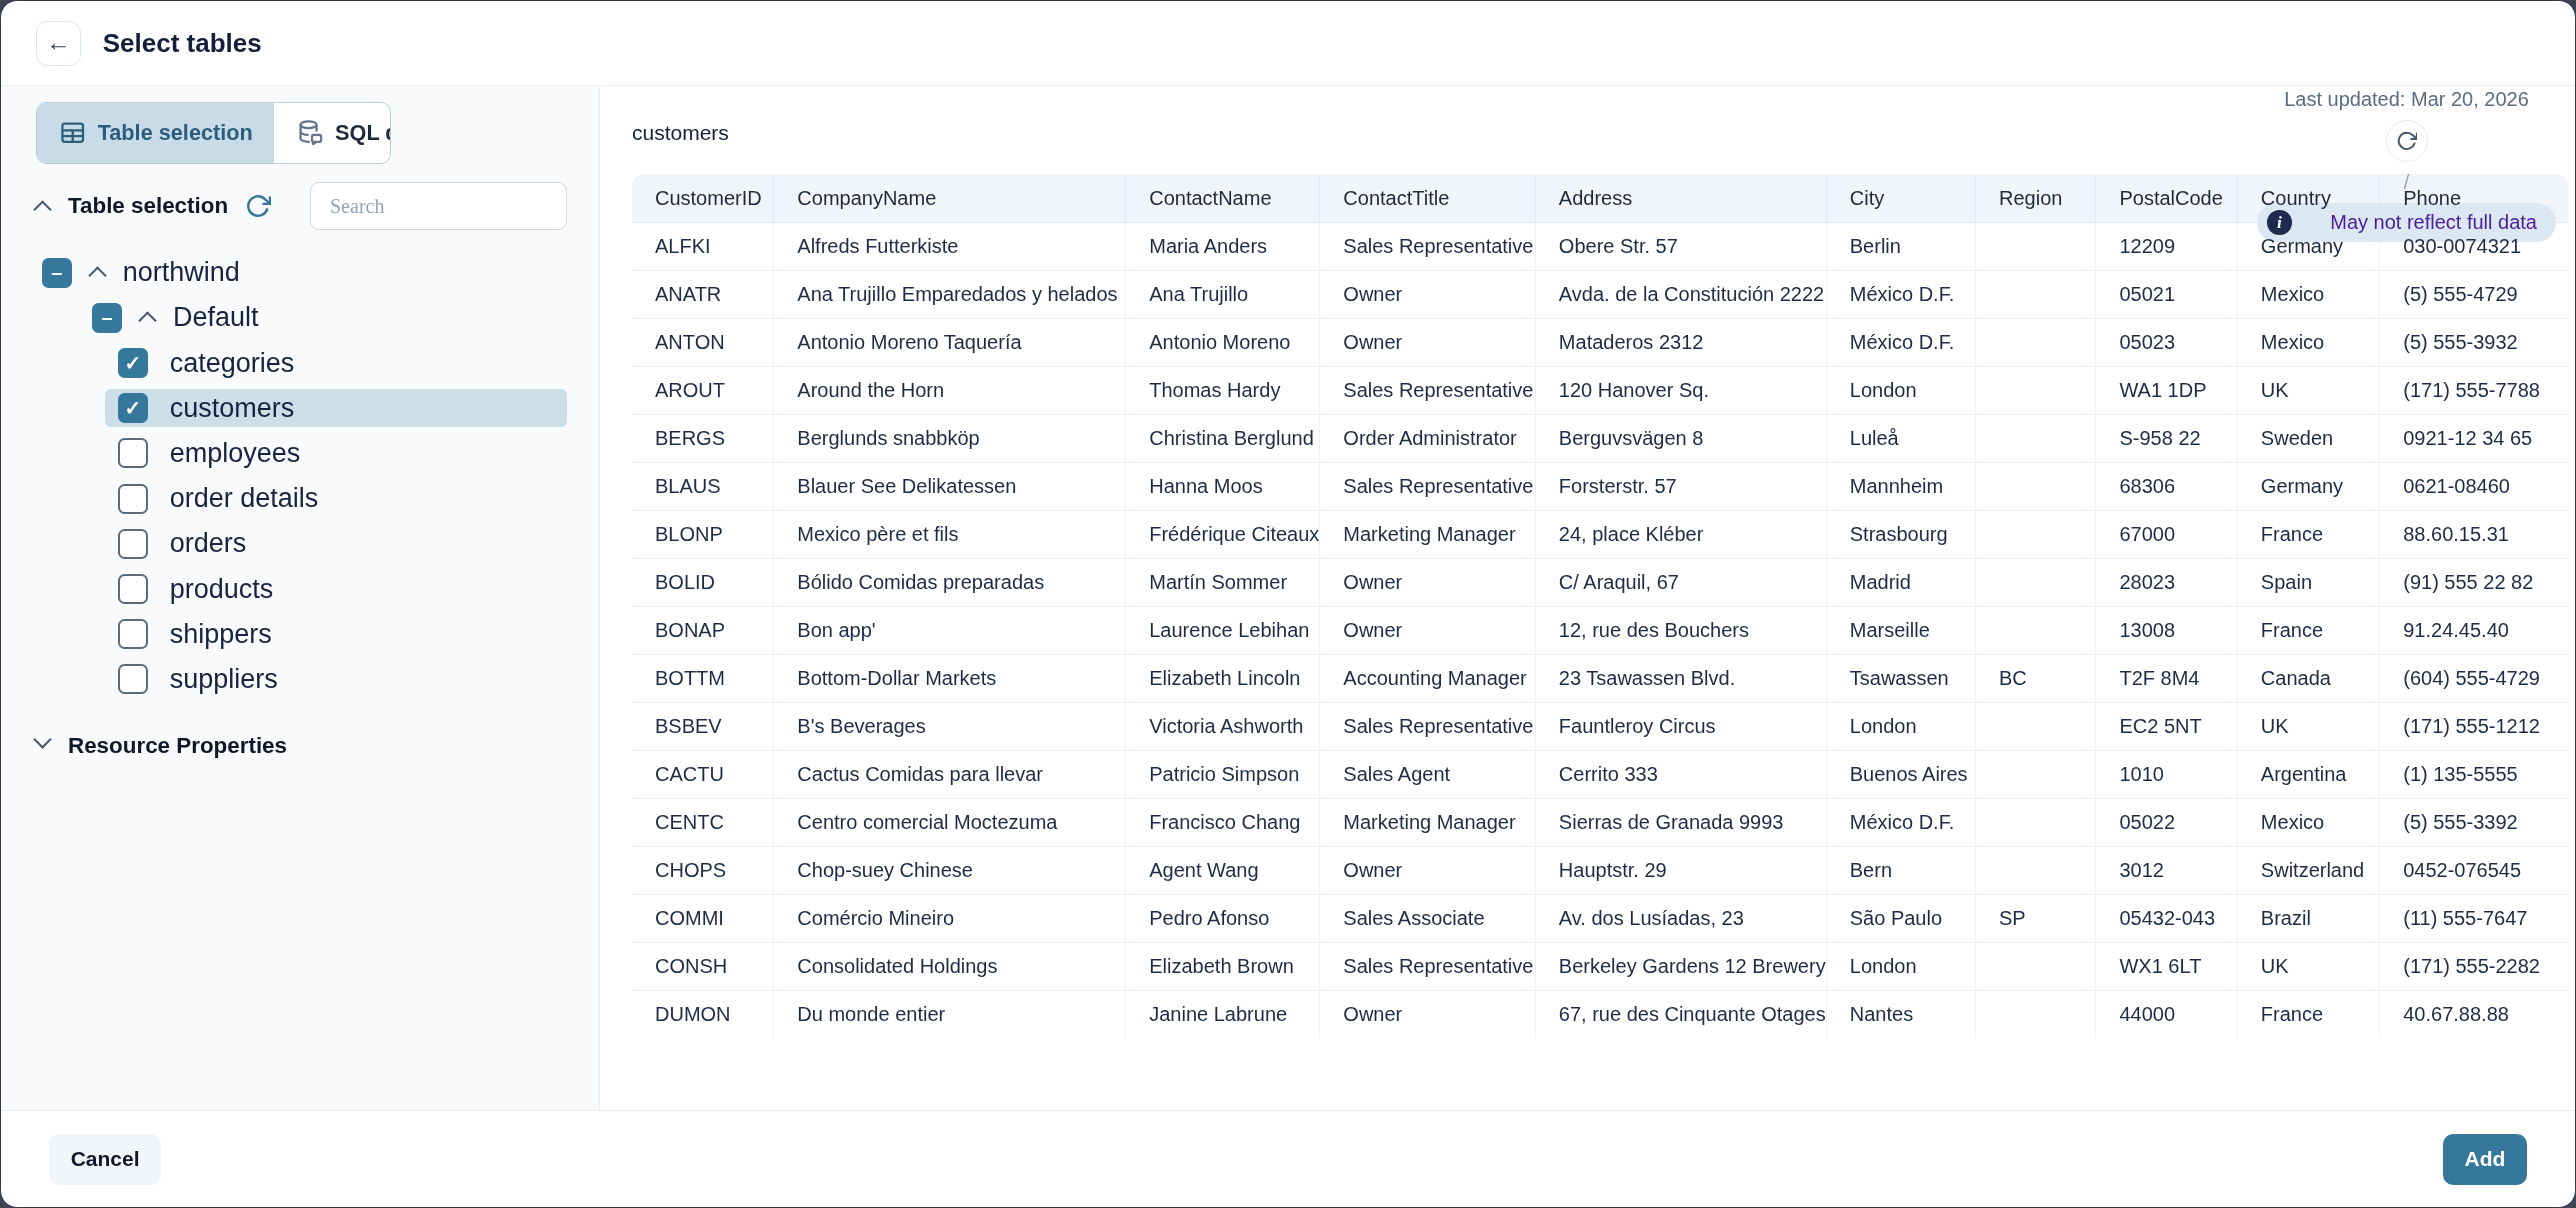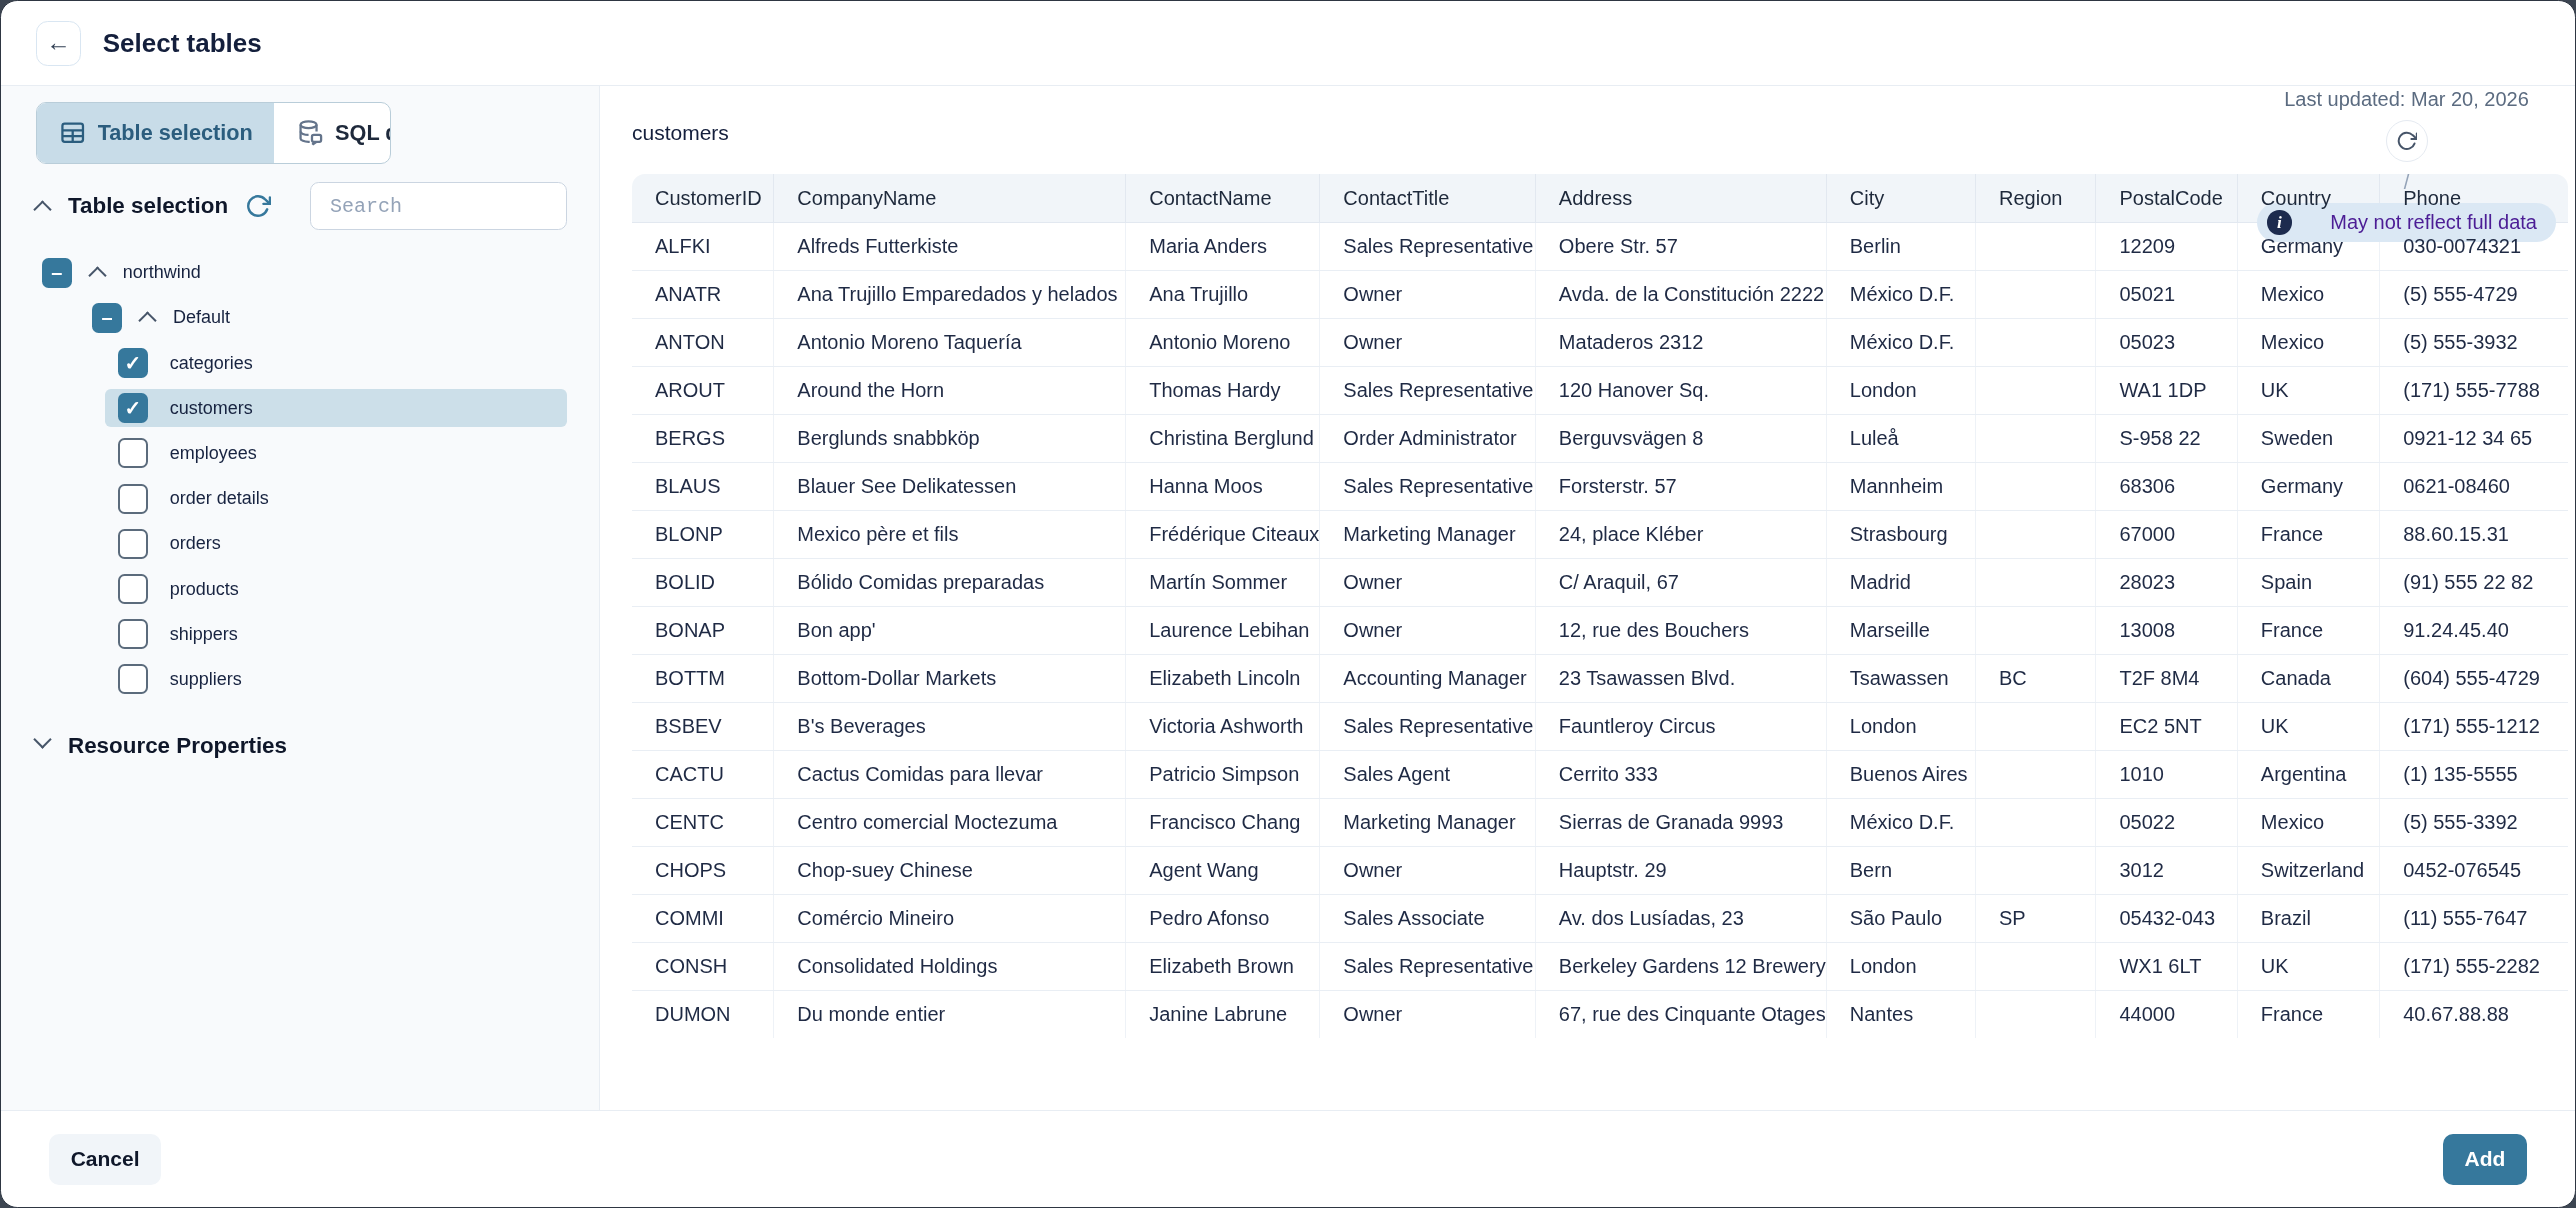--- a/index.html
+++ b/index.html
@@ -73,21 +73,21 @@
   .chev.up   { transform:rotate(-135deg) translate(-2.2px,-2.2px); }
   .chev.down { transform:rotate(45deg); }
   .section-title { font-size:22.4px; font-weight:700; color:#0f172a; margin-left:19px; }
   .refresh-icon { width:26px; height:26px; color:#36789c; margin-left:17.3px; cursor:pointer; flex:0 0 auto;}
   .search-input {
     margin-left:auto;
     width:257px; height:48px;
     border:1.4px solid #cbd5e1; border-radius:8.7px;
     background:#fff; padding:0 19px;
     font-size:20px; color:#172340;
-    font-family:Liberation Mono, monospace;
+    font-family:Liberation Serif, serif;
     outline:none;
   }
   .search-input::placeholder { color:#94a3b8; }
 
   .tree { margin-top:21.7px; }
   .tree-row {
     display:flex; align-items:center;
     height:38px; margin-bottom:7.2px;
     border-radius:5.8px; cursor:pointer;
     padding-right:5.8px;
@@ -98,21 +98,21 @@
   .tree-row.selected { background:#ccdfe9; }
   .cb {
     width:30px; height:30px; flex:0 0 auto;
     border-radius:6.5px;
     display:flex; align-items:center; justify-content:center;
     font-size:20px; font-weight:700; color:#fff;
   }
   .cb.checked, .cb.indeterminate { background:var(--accent); }
   .cb.unchecked { background:#fff; border:2.2px solid #5b6b7c; }
   .tree-caret { margin-left:19px; flex:0 0 auto; }
-  .tree-label { font-size:18px; color:#172340; margin-left:19px; white-space:nowrap;text-align:right; }
+  .tree-label { font-size:27px; color:#172340; margin-left:19px; white-space:nowrap;text-align:right; }
   .tree-row.lvl2 .tree-label { margin-left:21.7px; }
 
   .resource-head { margin-top:35px; display:flex; }
   .resource-title { font-size:22.4px; font-weight:700; color:#0f172a; margin-left:19px; }
 
   
   .main { flex:1 1 auto; min-width:0; padding:23px 0 0 32px; overflow:hidden; }
   .main-top { display:flex; align-items:center; height:48px; padding-right:19px; }
   .dataset-name { font-size:21px; font-weight:500; color:#141f3c; }
   .status { margin-left:auto; display:flex; align-items:center; gap:9px;flex-direction:column; }

